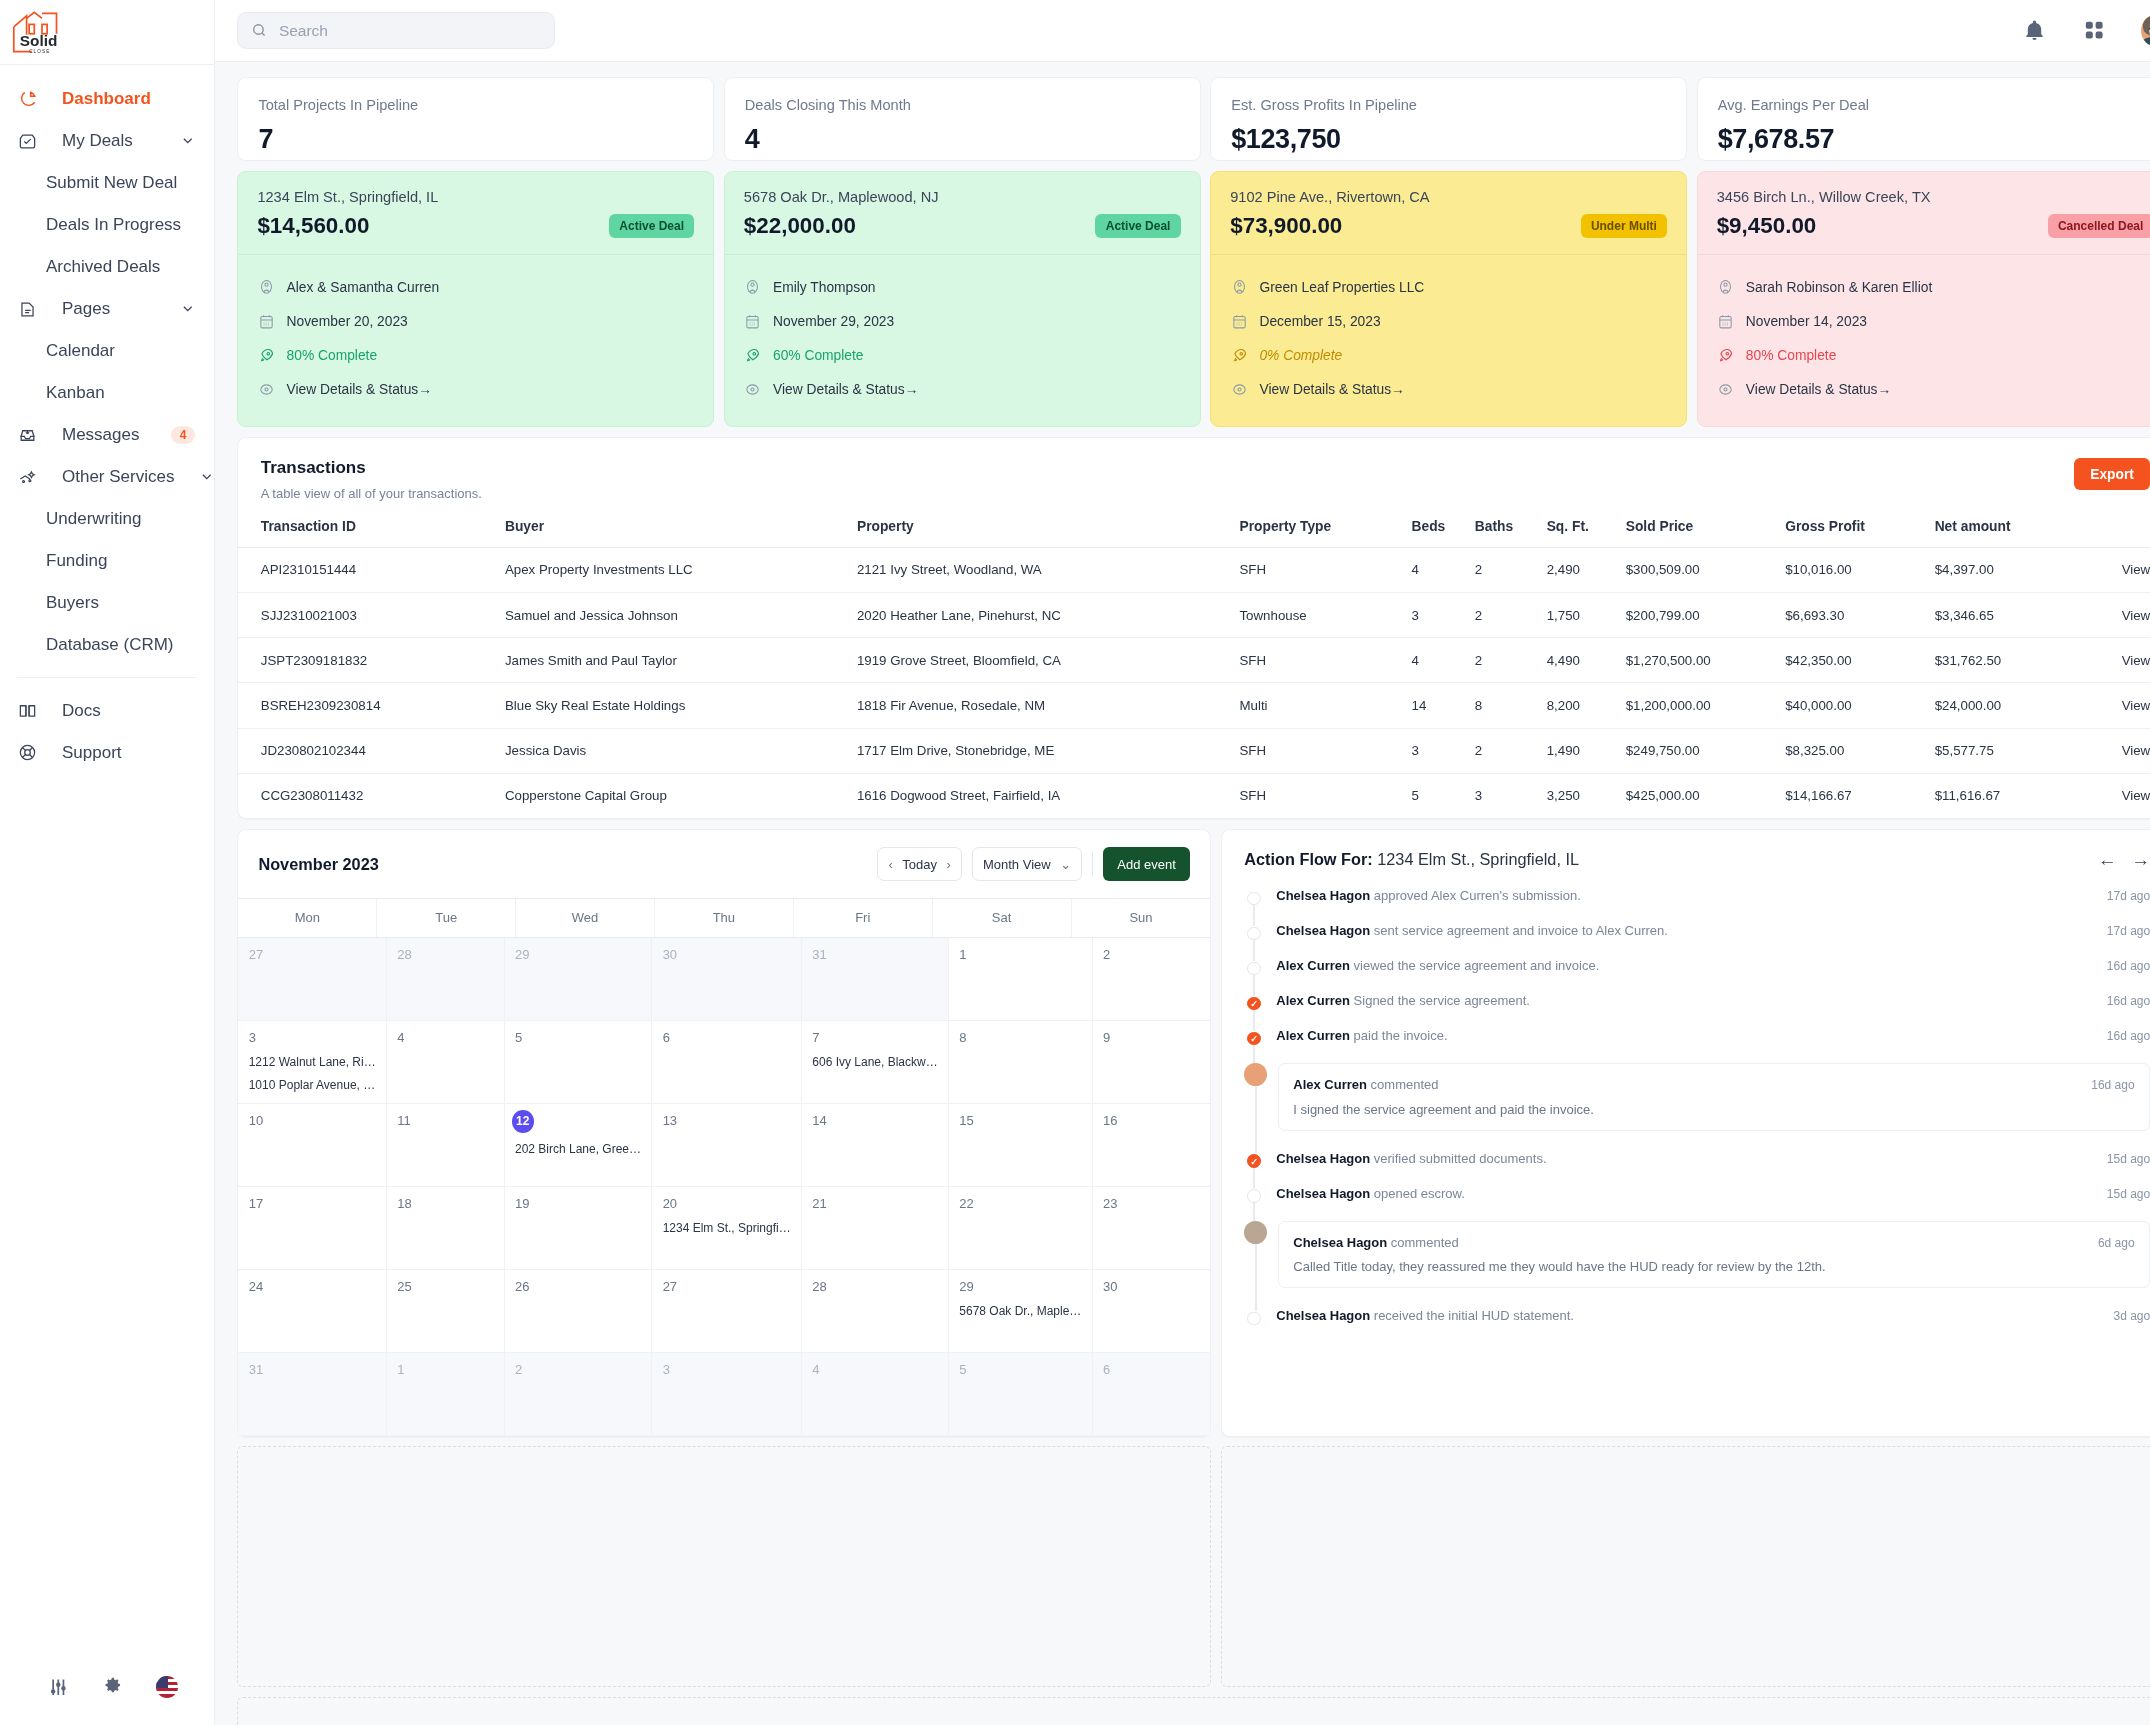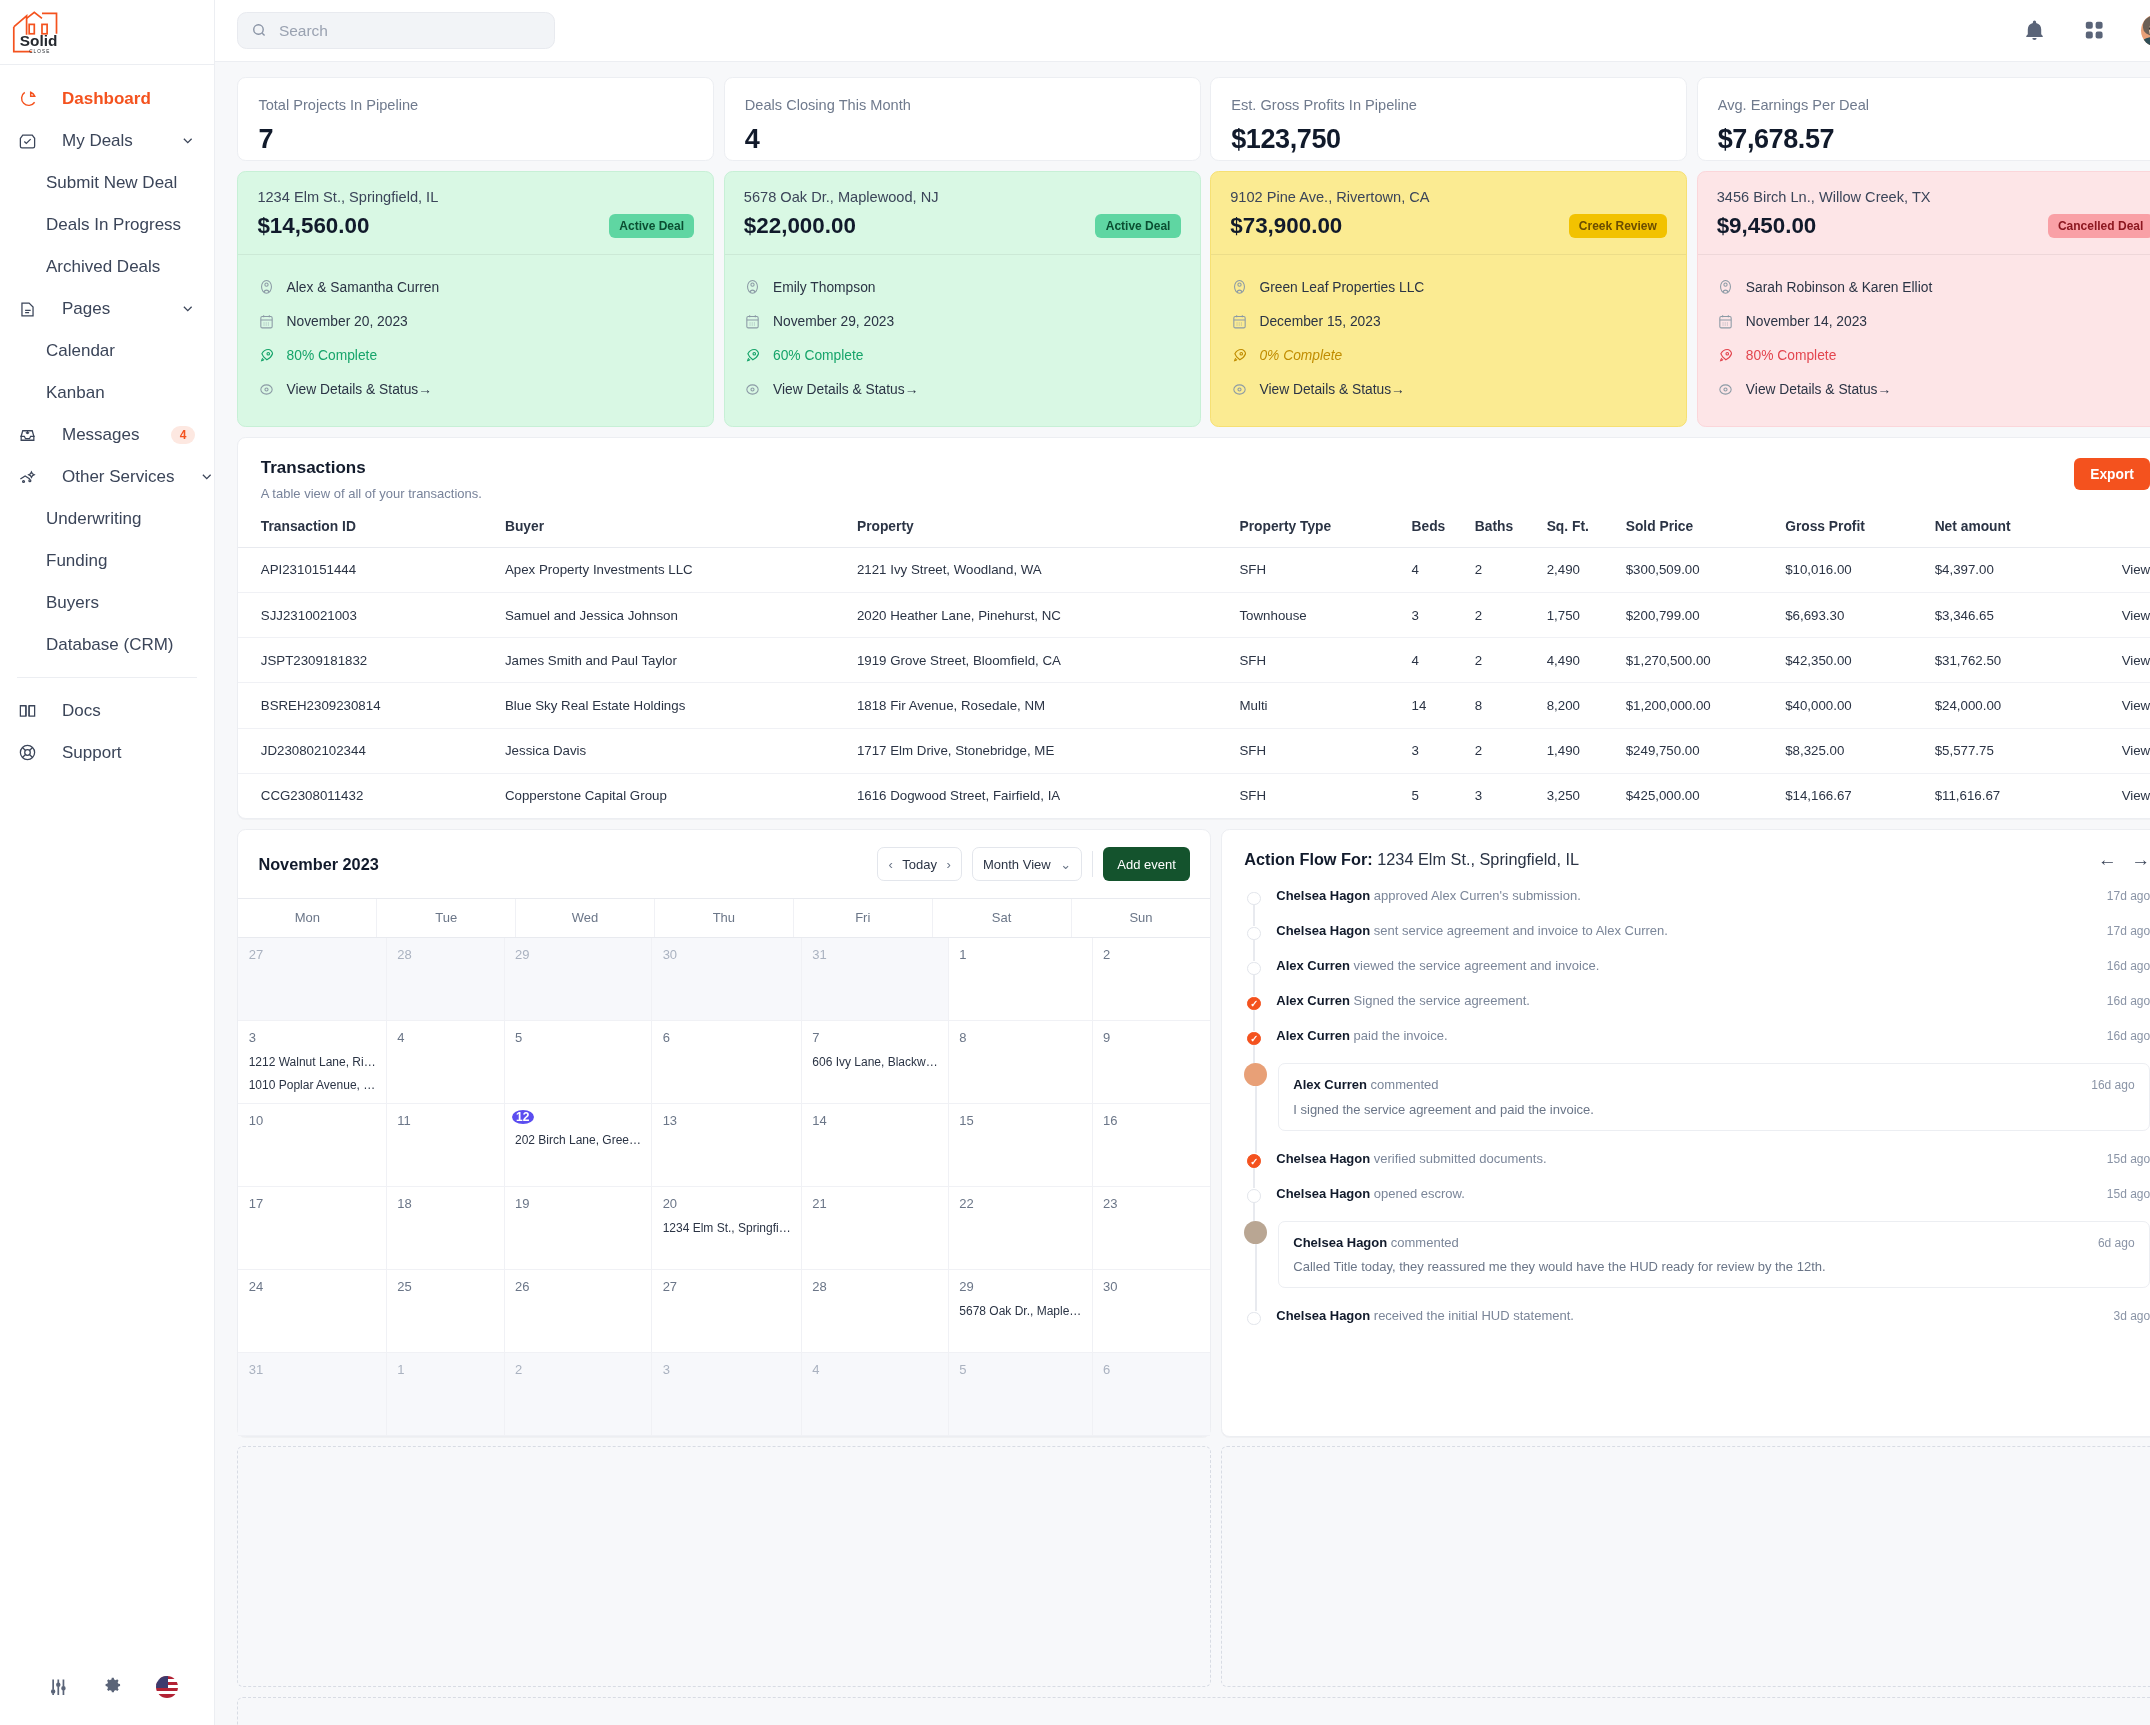--- a/index.html
+++ b/index.html
@@ -169,21 +169,21 @@
   .cal-grid { display: grid; grid-template-columns: repeat(7, 1fr); border-top: 1.3px solid #e8eaef; }
   .cal-cell {
     min-height: 83px; border-right: 1.3px solid #f0f1f5; border-bottom: 1.3px solid #f0f1f5;
     padding: 9.5px 10.3px; position: relative;
   }
   .cal-cell:nth-child(7n) { border-right: none; }
   .cal-cell.out { background: #f7f8fb; }
   .cal-num { font-size: 13px; color: #6b7688; }
   .cal-cell.out .cal-num { color: #aab2c0; }
   .cal-num.today {
-    background: #5b4df0; color: #fff; width: 22.4px; height: 14px; border-radius: 50%;
+    background: #5b4df0; color: #fff; width: 22.4px; height: 23px; border-radius: 50%;
     display: inline-flex; align-items: center; justify-content: center; font-size: 12px; font-weight: 600;
     margin: -3.4px 0 0 -3.4px;
   }
   .cal-ev { font-size: 12px; color: #2b3445; margin-top: 9.5px; white-space: nowrap; overflow: hidden; text-overflow: ellipsis; cursor: pointer; }
 
   
   .af-head { display: flex; align-items: center; padding: 20px 22.4px 0 22.4px; }
   .af-title { font-size: 16.3px; }
   .af-title b { font-weight: 700; color: #111a2b; text-align: center; }
   .af-title span { color: #2b3445; }
@@ -526,21 +526,21 @@
                 </span>
                 <span>View Details &amp; Status→</span>
               </div>
             </div>
           </div>
           <div class="deal-card c-yellow">
             <div class="deal-head">
               <div class="deal-addr">9102 Pine Ave., Rivertown, CA</div>
               <div class="deal-row">
                 <div class="deal-amount">$73,900.00</div>
-                <div class="deal-status">Creek Review</div>
+                <div class="deal-status">Under Multi</div>
               </div>
             </div>
             <div class="deal-body">
               <div class="deal-line">
                 <span class="li">
                   <svg width="17" height="17" viewBox="0 0 24 24" fill="none" stroke="#8b9aa5" stroke-width="1.5">
                     <ellipse cx="12" cy="11" rx="7" ry="9"></ellipse>
                     <circle cx="12" cy="8" r="2.3"></circle>
                     <path d="M8.5 18.5a3.6 3.6 0 0 1 7 0"></path>
                   </svg>

